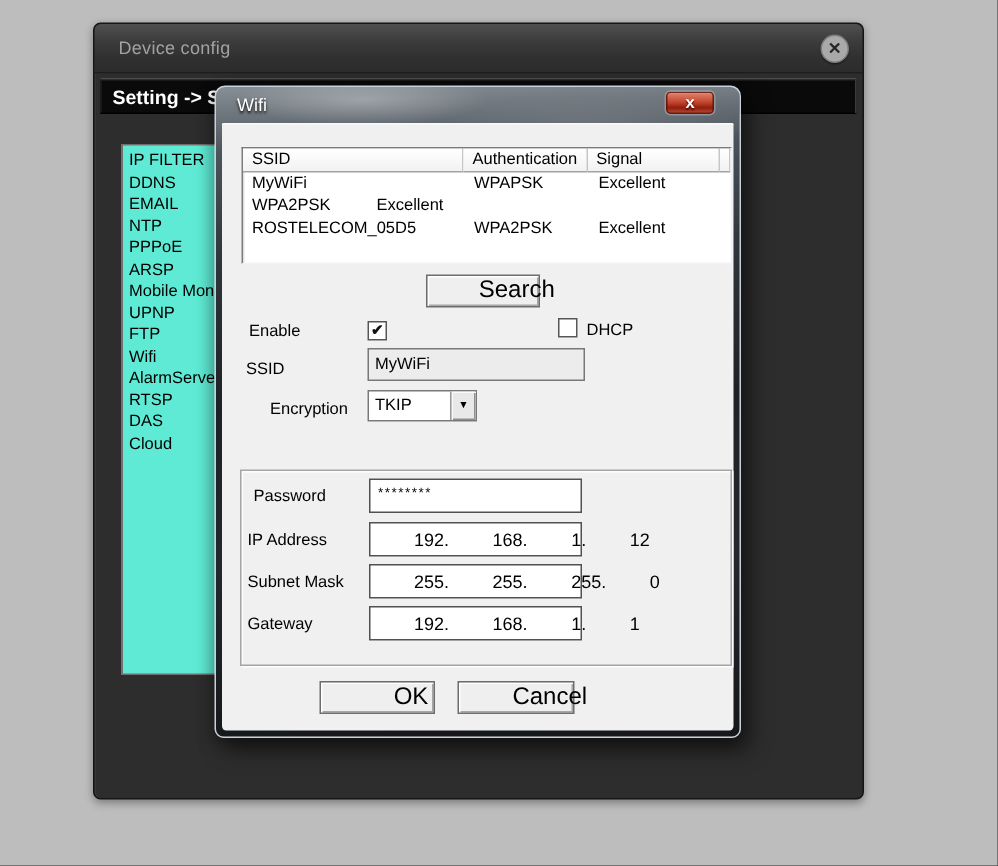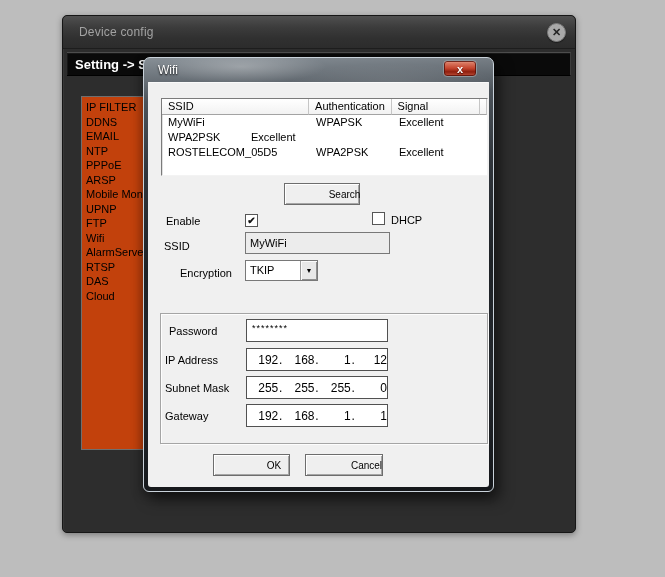--- a/index.html
+++ b/index.html
@@ -30,21 +30,21 @@
   .setting-band {
     position:absolute; left:4px; top:36px; width:504px; height:24px;
     background:#0a0a0a; border-top:1px solid #4d4d4d; border-bottom:1px solid #000;
     border-right:1px solid #3c3c3c;
     box-shadow: inset 1px 1px 0 rgba(255,255,255,0.06);
   }
   .setting-band span { display:block; padding:4px 0 0 8px; color:#ffffff; font-weight:bold; font-size:13px; white-space:nowrap; }
 
   .sidebar {
     position:absolute; left:18px; top:80px; width:70px; height:354px;
-    background:#c2410c; border:1px solid #6f6f6f; overflow:hidden; padding:3px 0 0 4px;
+    background:#5eead4; border:1px solid #6f6f6f; overflow:hidden; padding:3px 0 0 4px;
   }
   .side-item { font-size:11px; line-height:14.5px; color:#000; white-space:nowrap; overflow:hidden; }
 
   
   .dialog {
     position:absolute; left:143px; top:57px; width:351px; height:435px;
     border-radius:7px 7px 6px 6px; z-index:10;
     border:1px solid #c9d2da;
     background:
       radial-gradient(130px 26px at 28% 2%, rgba(255,255,255,0.28), transparent 65%),
@@ -81,21 +81,21 @@
     font-size:11px; line-height:15px; padding-left:6px; color:#000; white-space:nowrap; overflow:hidden;
   }
   .c1 { width:148px; } .c2 { width:83px; } .c3 { width:89px; } .c4 { flex:1; }
   .lv-row { display:flex; height:15px; }
   .lv-cell { font-size:11px; line-height:15px; padding-left:6px; color:#000; white-space:nowrap; overflow:hidden; }
 
   
   .btn {
     position:absolute; background:#efefef; border:1px solid #6d6d6d;
     box-shadow: inset 1px 1px 0 #ffffff, inset -1px -1px 0 #a6a6a6;
-    font-size:10px; color:#000; font-family:"Liberation Sans",sans-serif;
+    font-size:16px; color:#000; font-family:"Liberation Sans",sans-serif;
     display:flex; align-items:center; justify-content:center; cursor:default;padding-left:45px;
   }
   .btn-search { left:136px; top:101px; width:76px; height:22px; }
   .btn-ok     { left:65px;  top:372px; width:77px; height:22px; }
   .btn-cancel { left:157px; top:372px; width:78px; height:22px; }
 
   .lbl { position:absolute; font-size:11px; color:#000; white-space:nowrap; }
   .lbl-enable   { left:18px;  top:133px; }
   .lbl-dhcp     { left:243px; top:132px; }
   .lbl-ssid     { left:16px;  top:158px; }
@@ -134,21 +134,21 @@
     box-shadow: inset 1px 1px 0 #fdfdfd, 1px 1px 0 #fdfdfd;
   }
 
   .edit-dark { border:1px solid #515151; background:#fff; }
   .field-password { left:98px; top:237px; width:142px; height:23px; font-size:9px; letter-spacing:1px; padding:3px 0 0 5px; }
   .ip-field {
     position:absolute; left:98px; width:142px; height:23px;
     display:flex; align-items:center; font-size:12px; color:#000;
   }
   .ip-1 { top:266px; } .ip-2 { top:294px; } .ip-3 { top:322px; }
-  .octet { flex:1; text-align:right; }
+  .octet { flex:1; text-align:left;margin-left:29px; }
   .ipdot { width:5px; text-align:center; font-size:12px; }
 </style>
 </head>
 <body>
 
 <div class="stage">
 
   <div class="window">
     <div class="win-titlebar">
       <span class="win-title">Device config</span>

